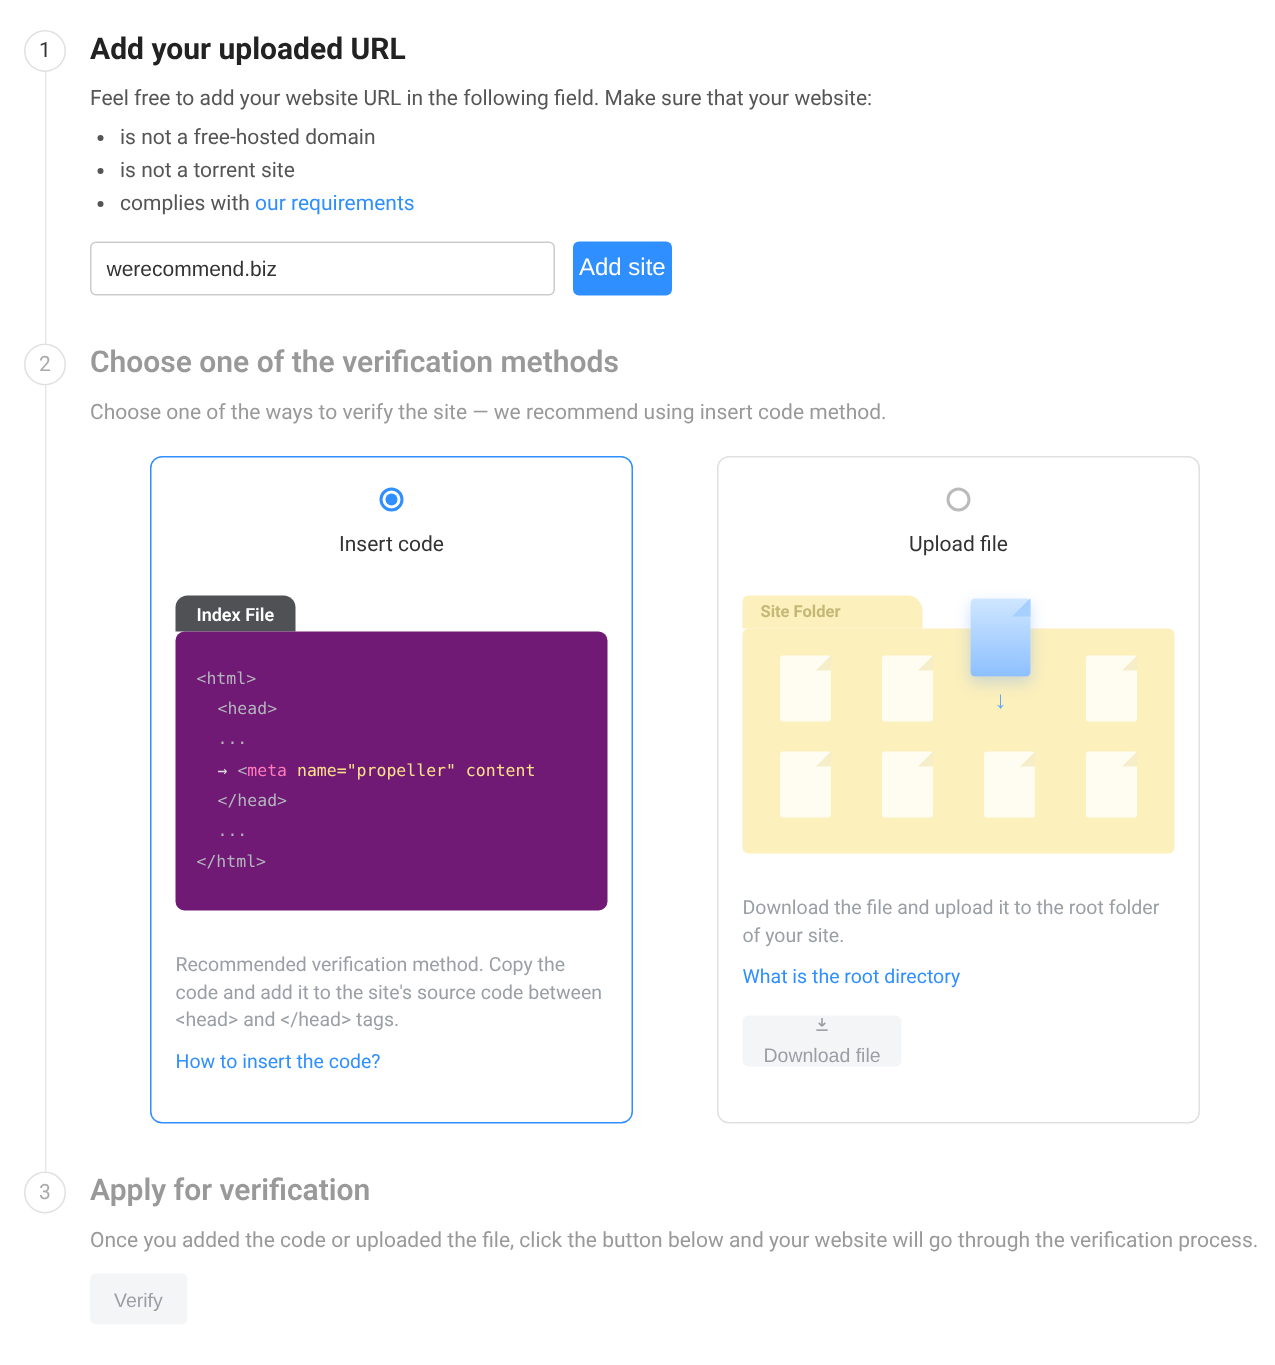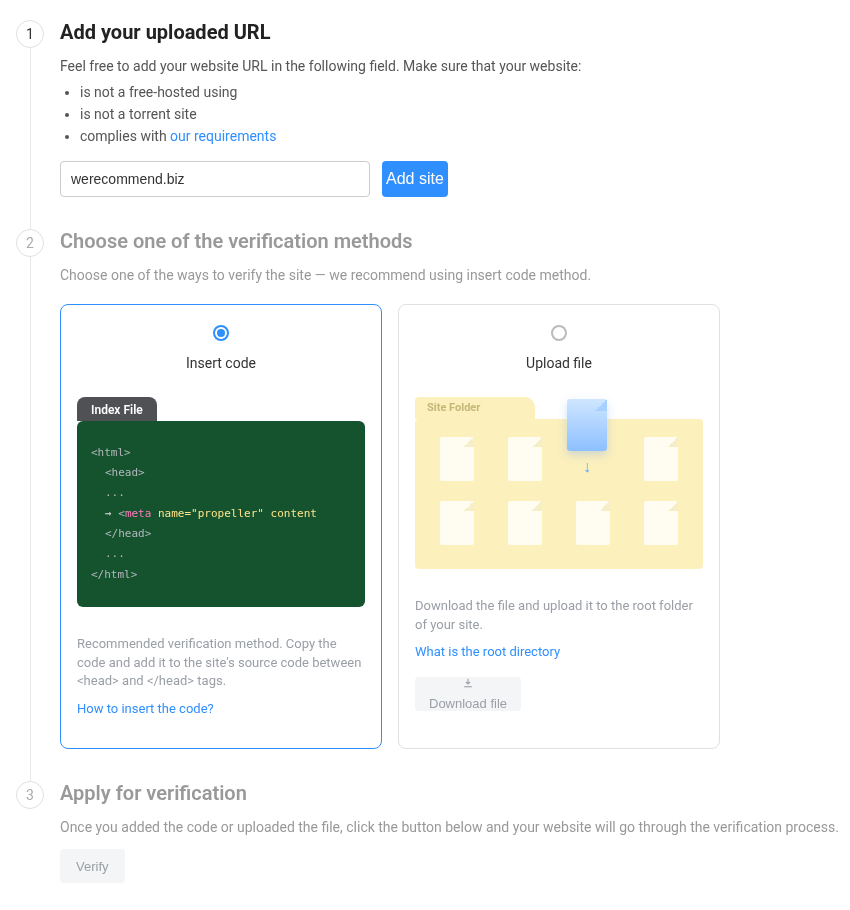--- a/index.html
+++ b/index.html
@@ -84,39 +84,40 @@
       cursor: pointer;
     }
     .card-row { display: flex; gap: 16px; margin-top: 18px; }
     .card {
       width: 322px;
       border: 1px solid #e0e0e0;
       border-radius: 8px;
       padding: 20px 16px 16px 16px;
       display: flex;
       flex-direction: column;
+      margin-left: 40px;
     }
     .card.selected { border-color: #2f8fff; }
     .radio-wrap { display: flex; justify-content: center; margin-bottom: 14px; }
     .radio {
       width: 16px; height: 16px; border-radius: 50%;
       border: 2px solid #bbb; position: relative; cursor: pointer;
     }
     .radio.checked { border-color: #2f8fff; }
     .radio.checked::after {
       content: ""; position: absolute; inset: 2px; border-radius: 50%;
       background: #2f8fff;
     }
     .card-title {
       text-align: center; font-size: 14px; color: #333;
       margin-bottom: 26px;
     }
     
     .code-block {
-      background: #14532d;
+      background: #701a75;
       border-radius: 6px;
       position: relative;
       padding: 22px 14px 18px 14px;
       font-family: "SFMono-Regular", Menlo, Consolas, monospace;
       font-size: 11px;
       line-height: 1.85;
       color: #b3b7bd;
       overflow: hidden;
       margin-bottom: 14px;
       min-height: 186px;
@@ -196,21 +197,21 @@
 
 <div class="step-container">
   <div class="step-number-col">
     <div class="step-number">1</div>
     <div class="step-line"></div>
   </div>
   <div class="step-body">
     <h2>Add your uploaded URL</h2>
     <p class="desc">Feel free to add your website URL in the following field. Make sure that your website:</p>
     <ul class="bullets">
-      <li>is not a free-hosted using</li>
+      <li>is not a free-hosted domain</li>
       <li>is not a torrent site</li>
       <li>
         <span>complies with </span><a href="#" class="link">our requirements</a>
       </li>
     </ul>
     <div class="input-row">
       <input type="text" class="text-input" value="werecommend.biz" style="">
       <button class="btn-primary">Add site</button>
     </div>
   </div>

